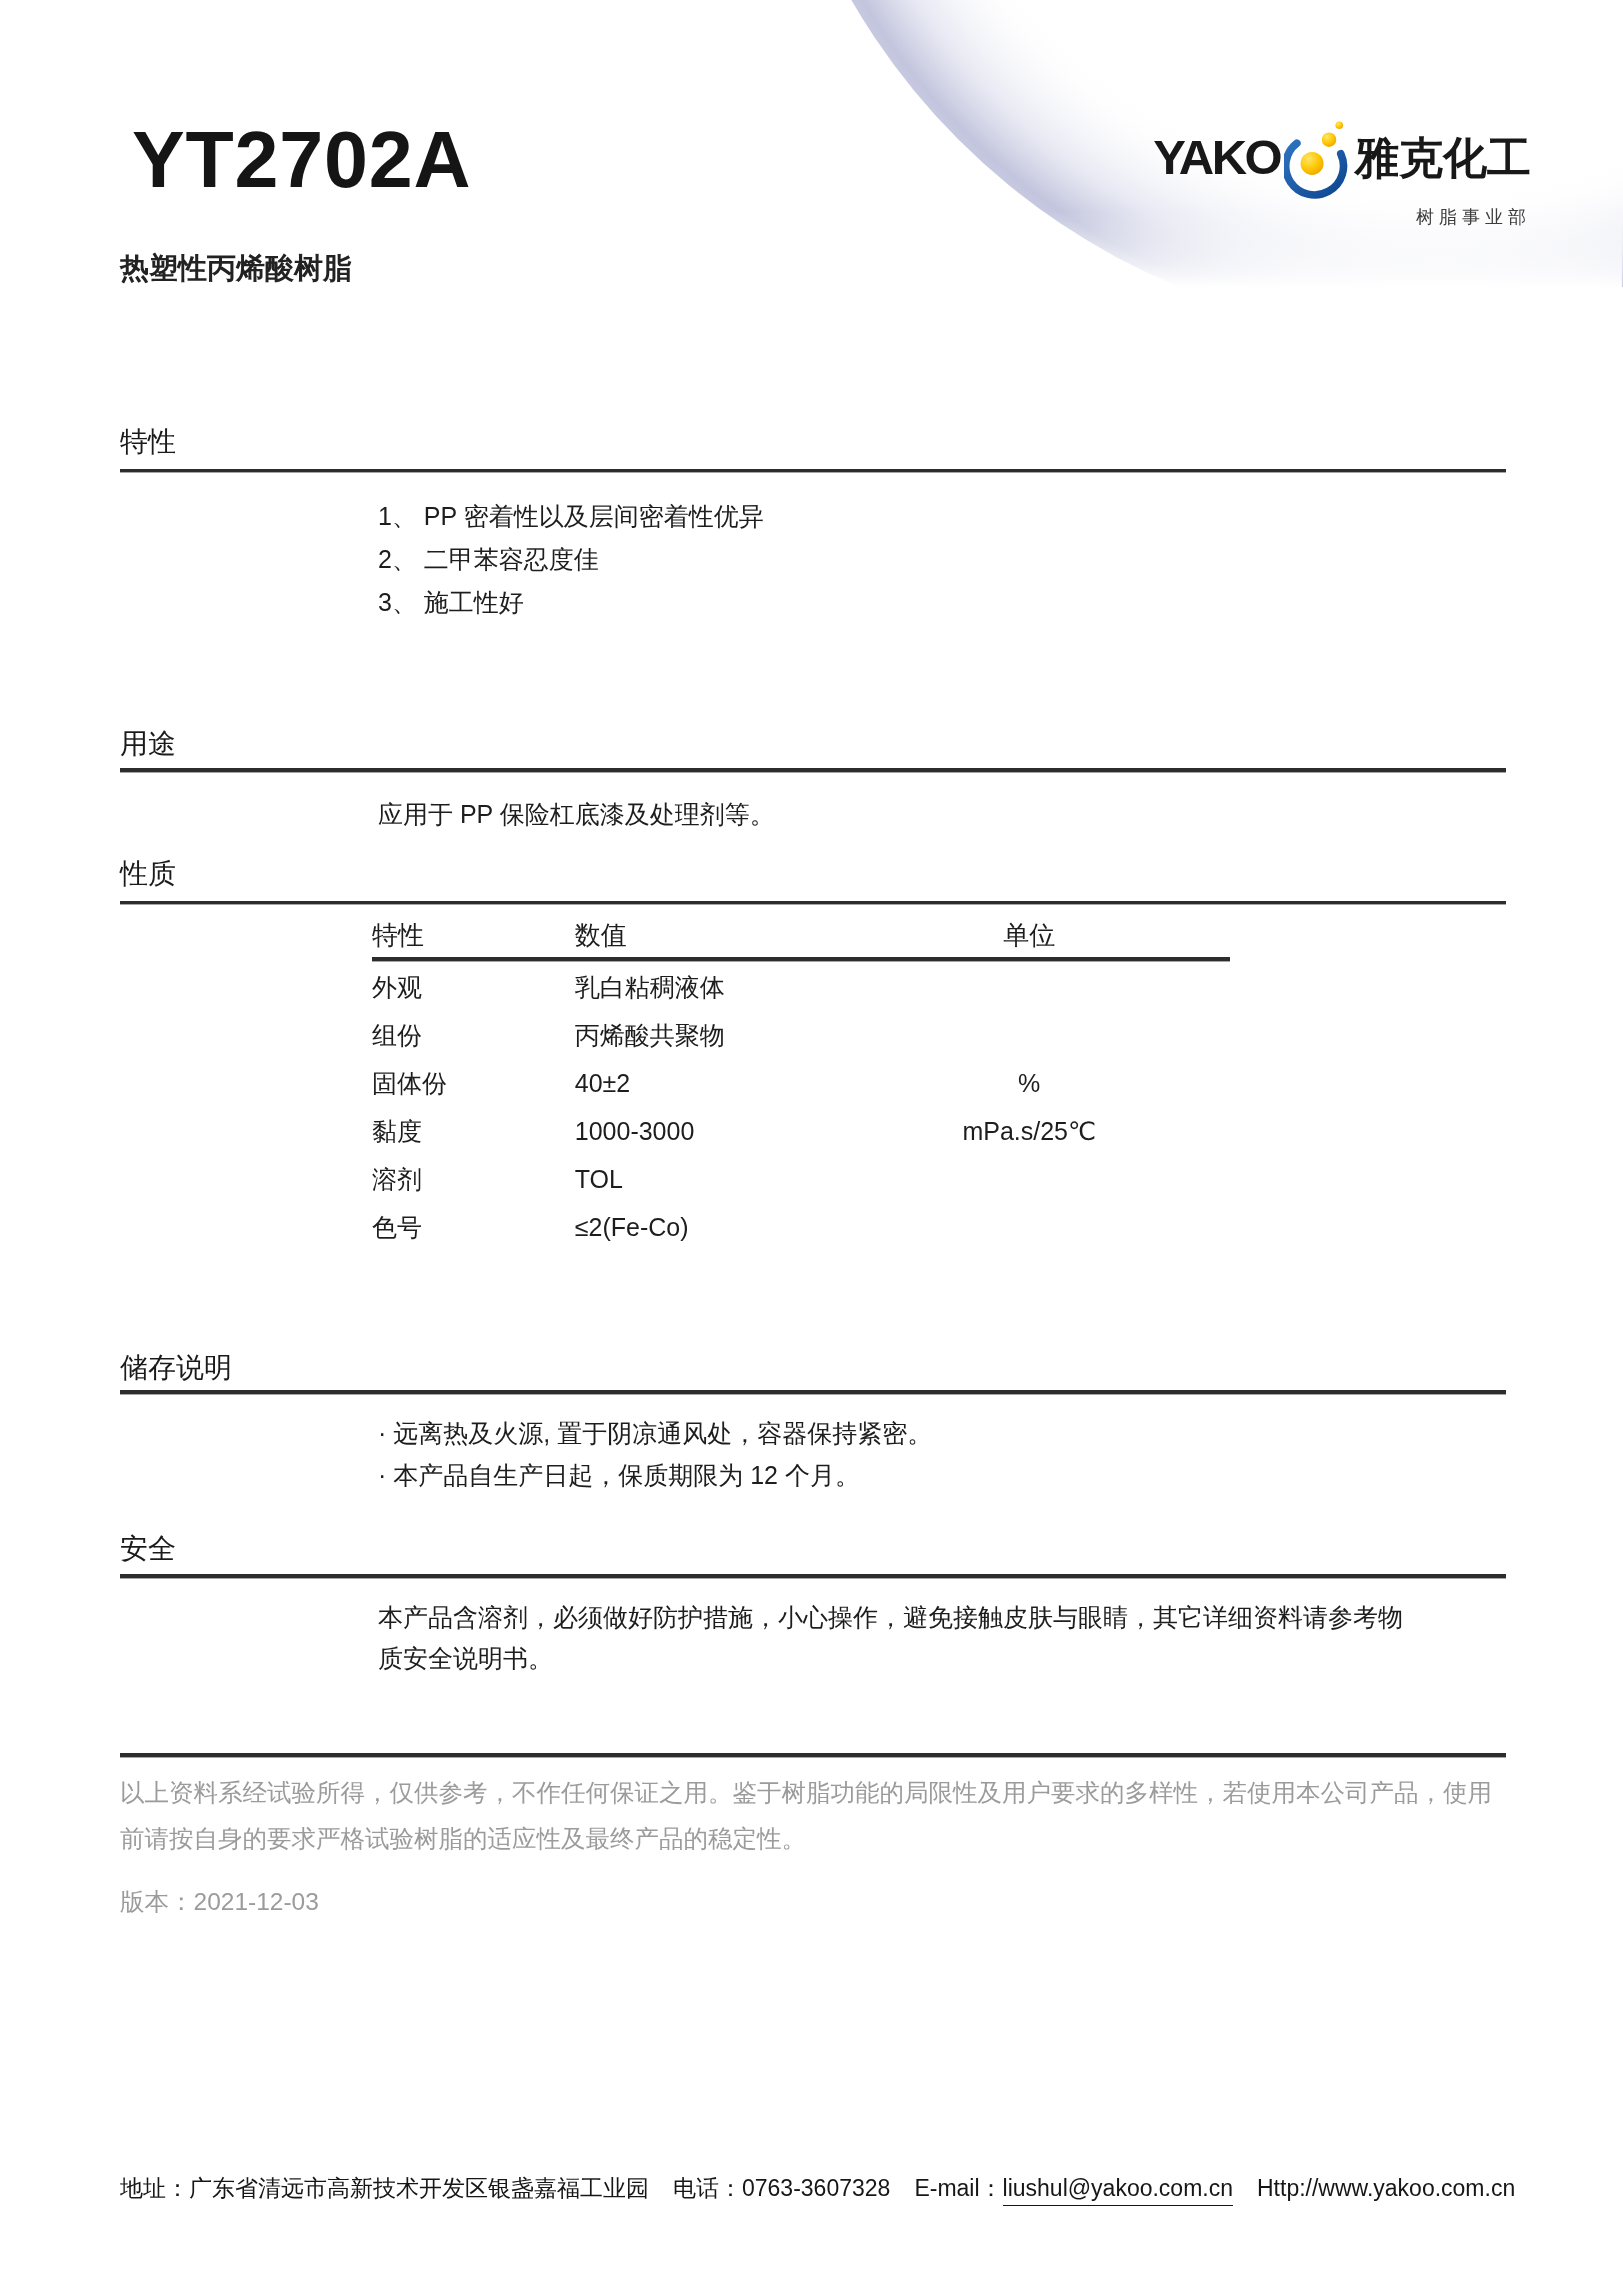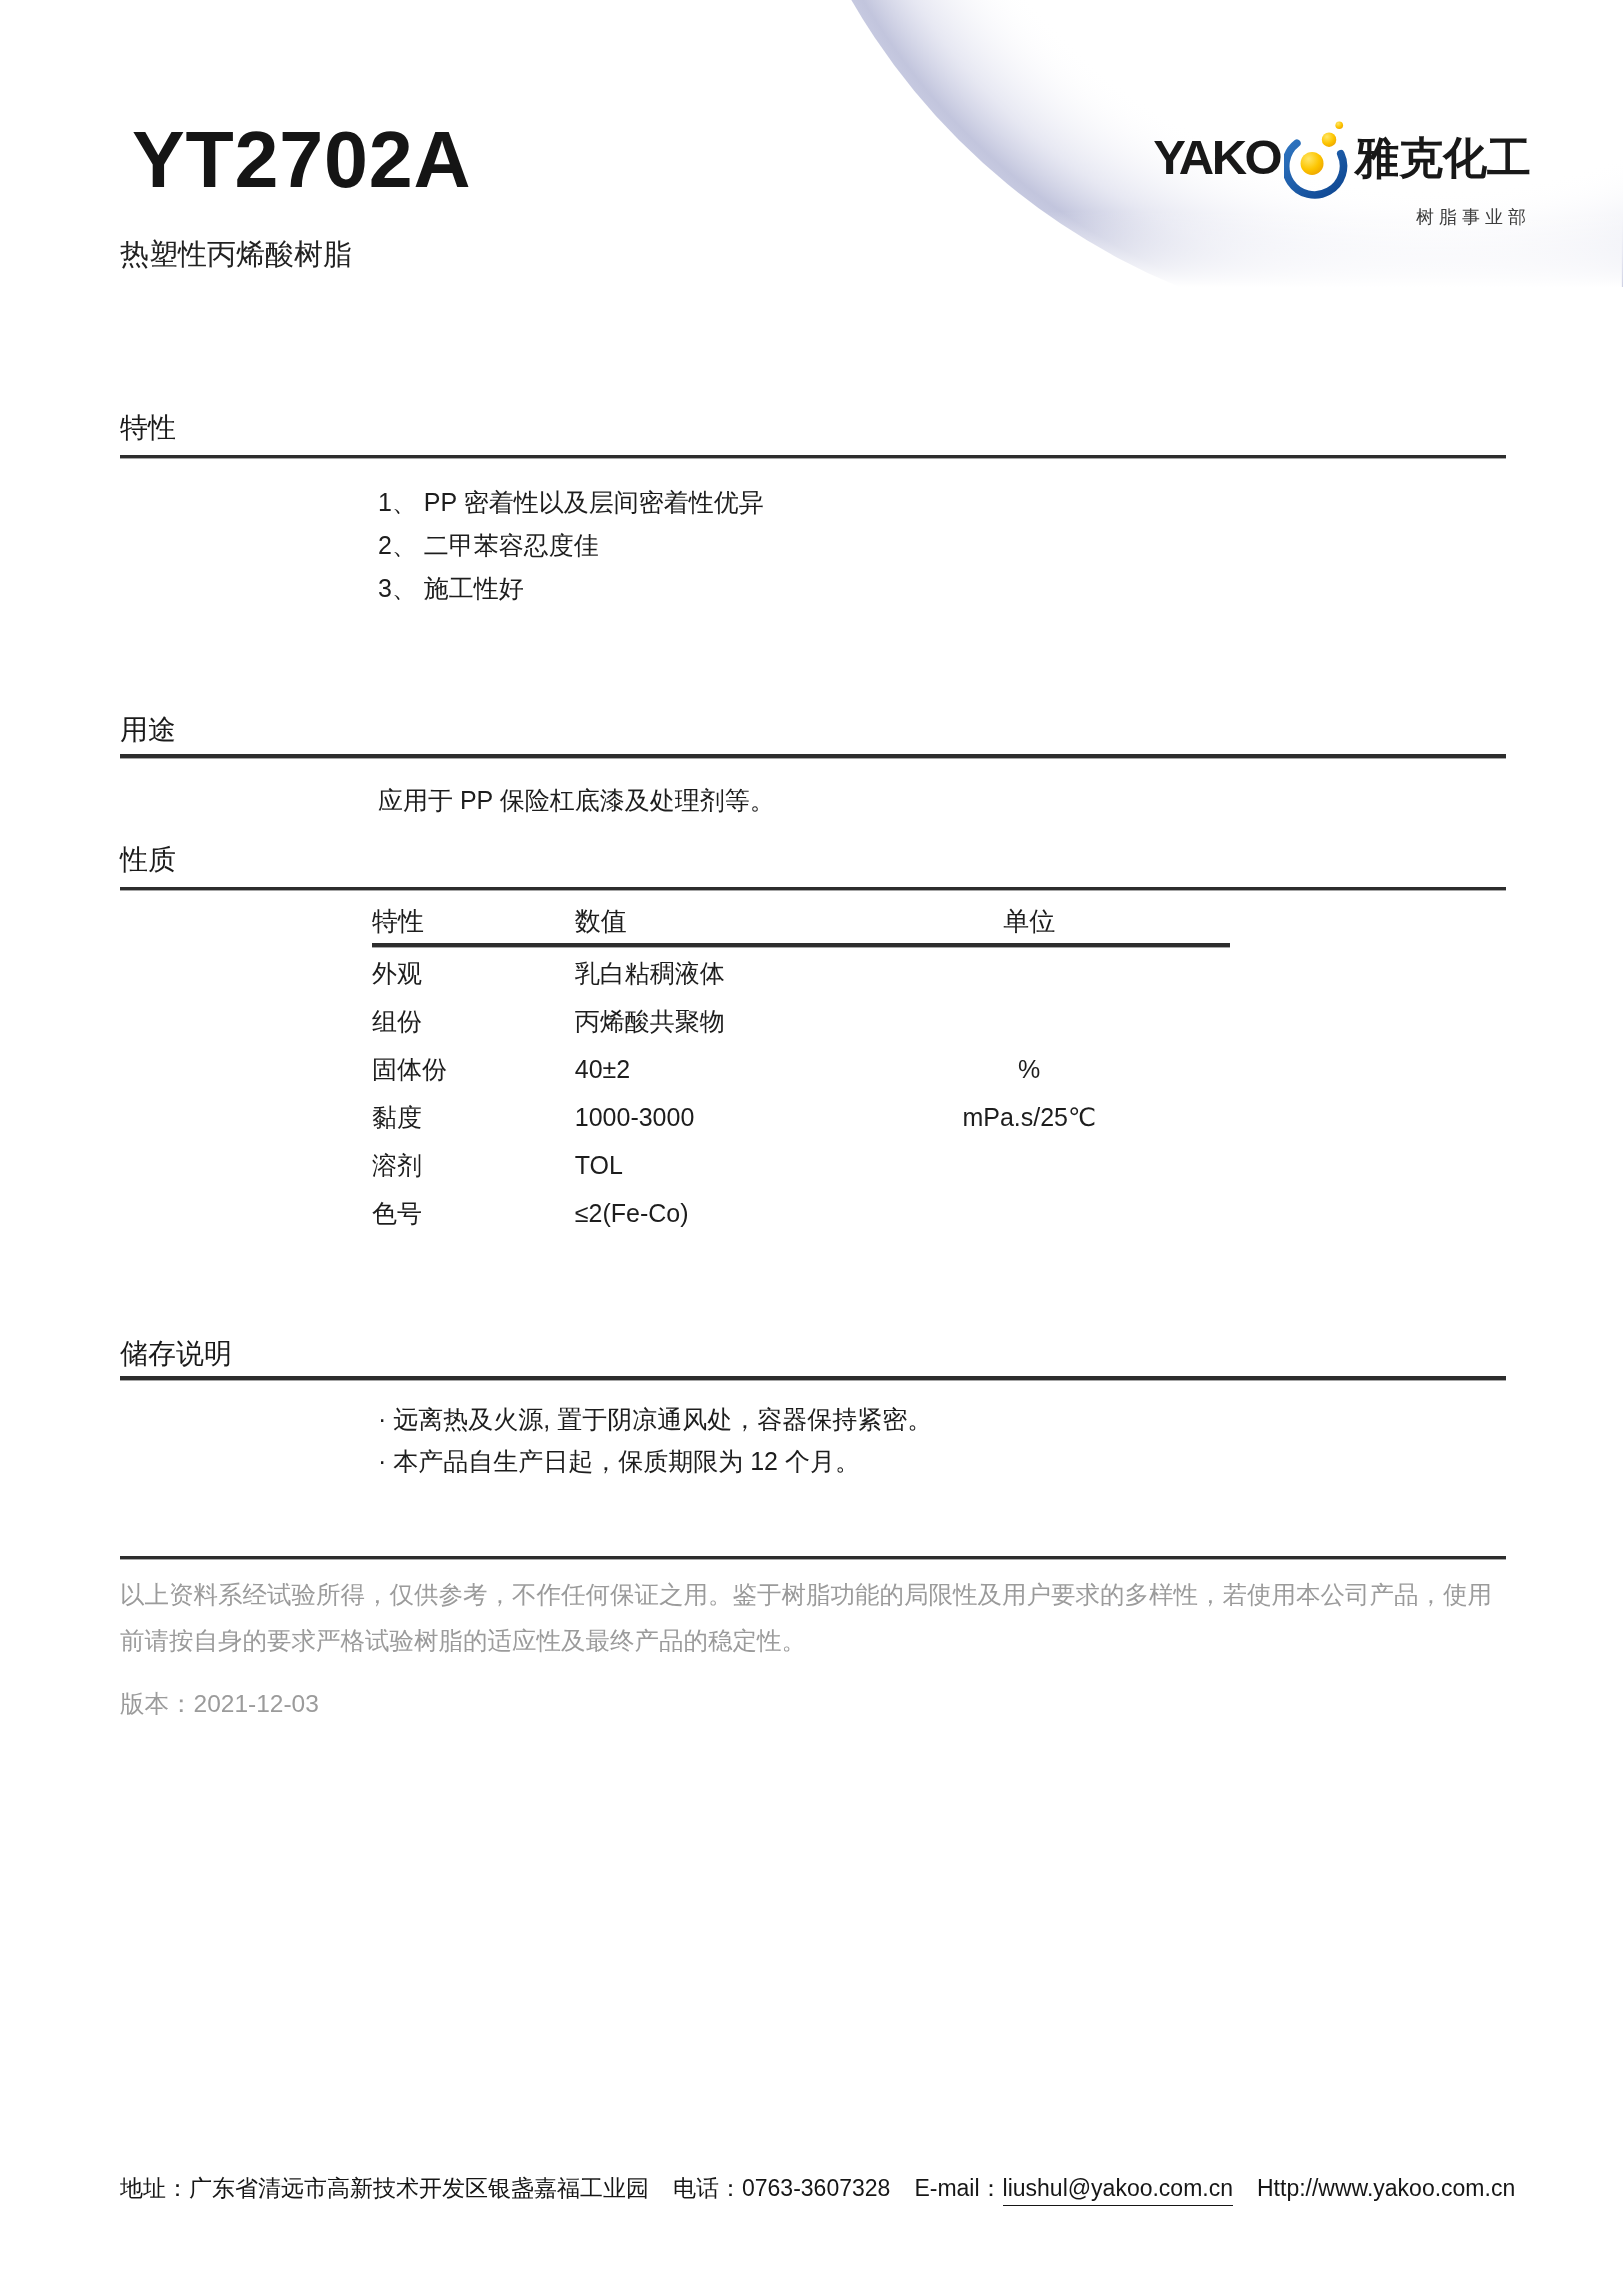--- a/index.html
+++ b/index.html
@@ -11,21 +11,21 @@
     overflow:hidden;
     font-family:"Liberation Sans","DejaVu Sans",sans-serif;
     color:#1d1d1d;
   }
   .swoosh{position:absolute;top:0;left:0;z-index:0;pointer-events:none;}
   .content{position:relative;z-index:1;padding:0 117px 0 120px;}
 
   
   .header{position:relative;padding-top:108px;}
   .product-code{font-size:79px;font-weight:800;line-height:1;letter-spacing:0.8px;margin:12px;color:#151515;}
-  .product-type{font-size:29px;margin-top:38px;line-height:34px;color:#222;}
+  .product-type{font-size:29px;margin-top:52px;line-height:34px;color:#222;font-weight:bold;}
   .logo{position:absolute;top:115px;right:-25px;text-align:right;}
   .logo-row{display:flex;align-items:center;}
   .logo-yako{font-size:49px;font-weight:800;letter-spacing:-2.5px;color:#181818;line-height:1;}
   .logo-orbit{width:68px;height:85px;margin:0 3.4px;}
   .logo-cn{font-size:44px;font-weight:700;color:#181818;line-height:1;}
   .logo-division{font-size:18px;color:#3d3d3d;letter-spacing:5px;margin-top:5px;}
 
   
   .section-title{font-size:28px;font-weight:400;line-height:34px;margin:0;color:#1a1a1a;}
   .rule{height:3.4px;background:#2d2d2d;border-bottom:0.8px solid #a6a6a6;margin-top:10px;}
@@ -191,20 +191,25 @@
     <div class="sec-storage">
       <h2 class="section-title">储存说明</h2>
       <div class="rule"></div>
       <ul class="list bullet-list">
         <li>· 远离热及火源, 置于阴凉通风处，容器保持紧密。</li>
         <li>· 本产品自生产日起，保质期限为 12 个月。</li>
       </ul>
     </div>
 
 
+    <div class="sec-safety">
+      <h2 class="section-title">安全</h2>
+      <div class="rule"></div>
+      <p class="body-text safety-text">本产品含溶剂，必须做好防护措施，小心操作，避免接触皮肤与眼睛，其它详细资料请参考物质安全说明书。</p>
+    </div>
 
     <div class="rule bottom-rule"></div>
     <p class="disclaimer">以上资料系经试验所得，仅供参考，不作任何保证之用。鉴于树脂功能的局限性及用户要求的多样性，若使用本公司产品，使用前请按自身的要求严格试验树脂的适应性及最终产品的稳定性。</p>
     <p class="version">版本：2021-12-03</p>
 
   </div>
 
   <div class="footer">
     <span>地址：广东省清远市高新技术开发区银盏嘉福工业园</span>
     <span>电话：0763-3607328</span>

